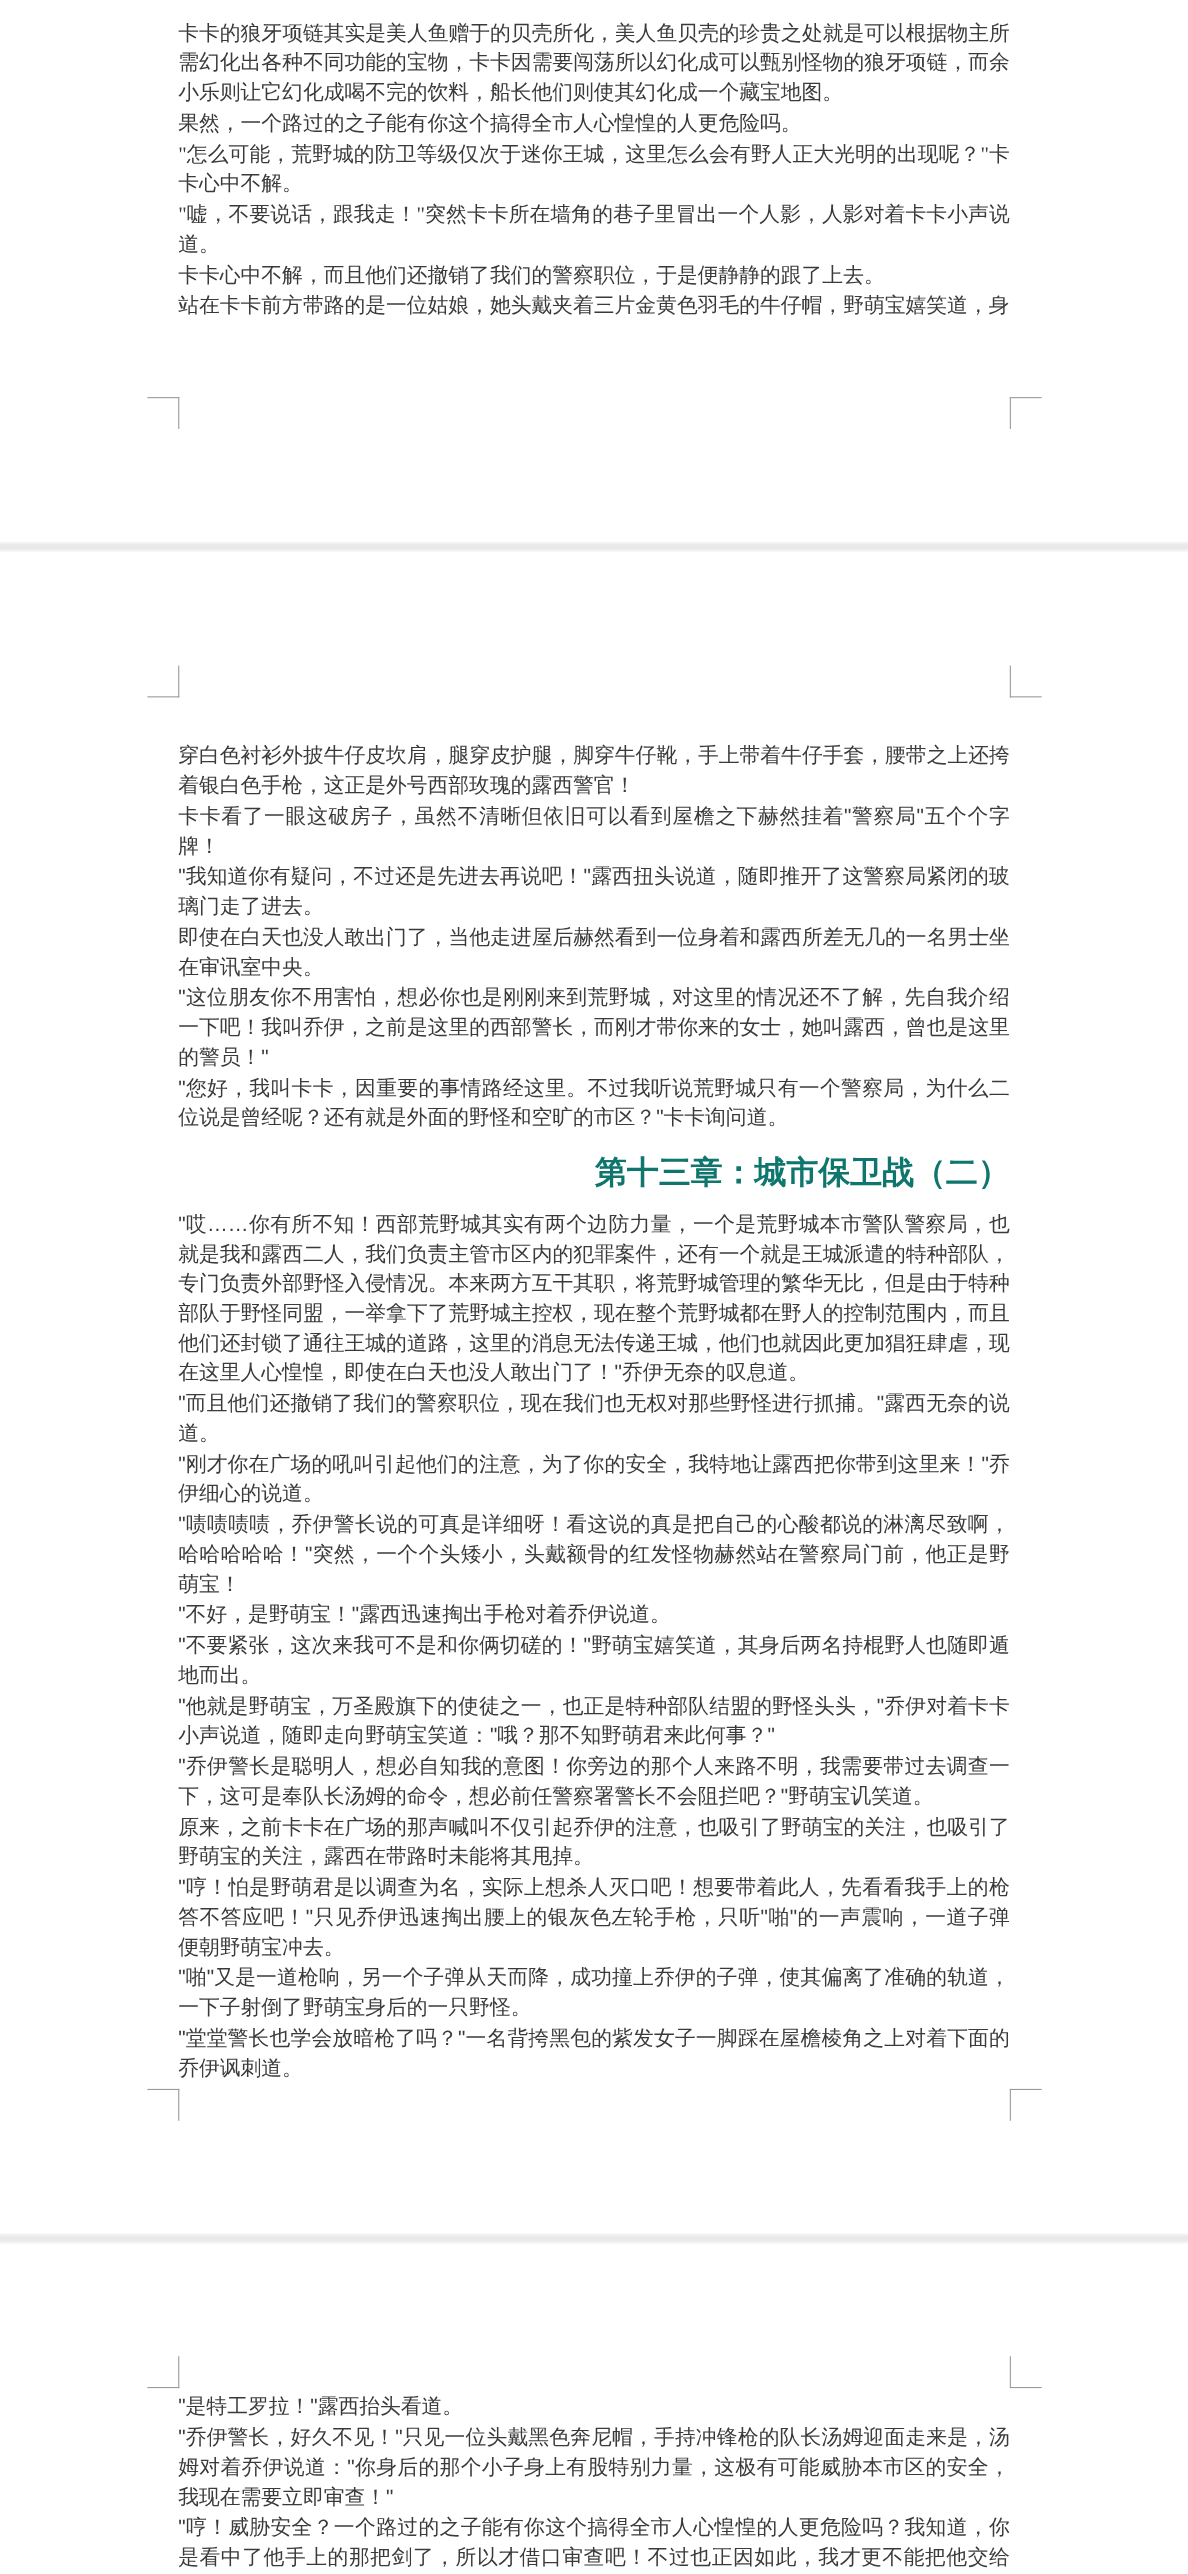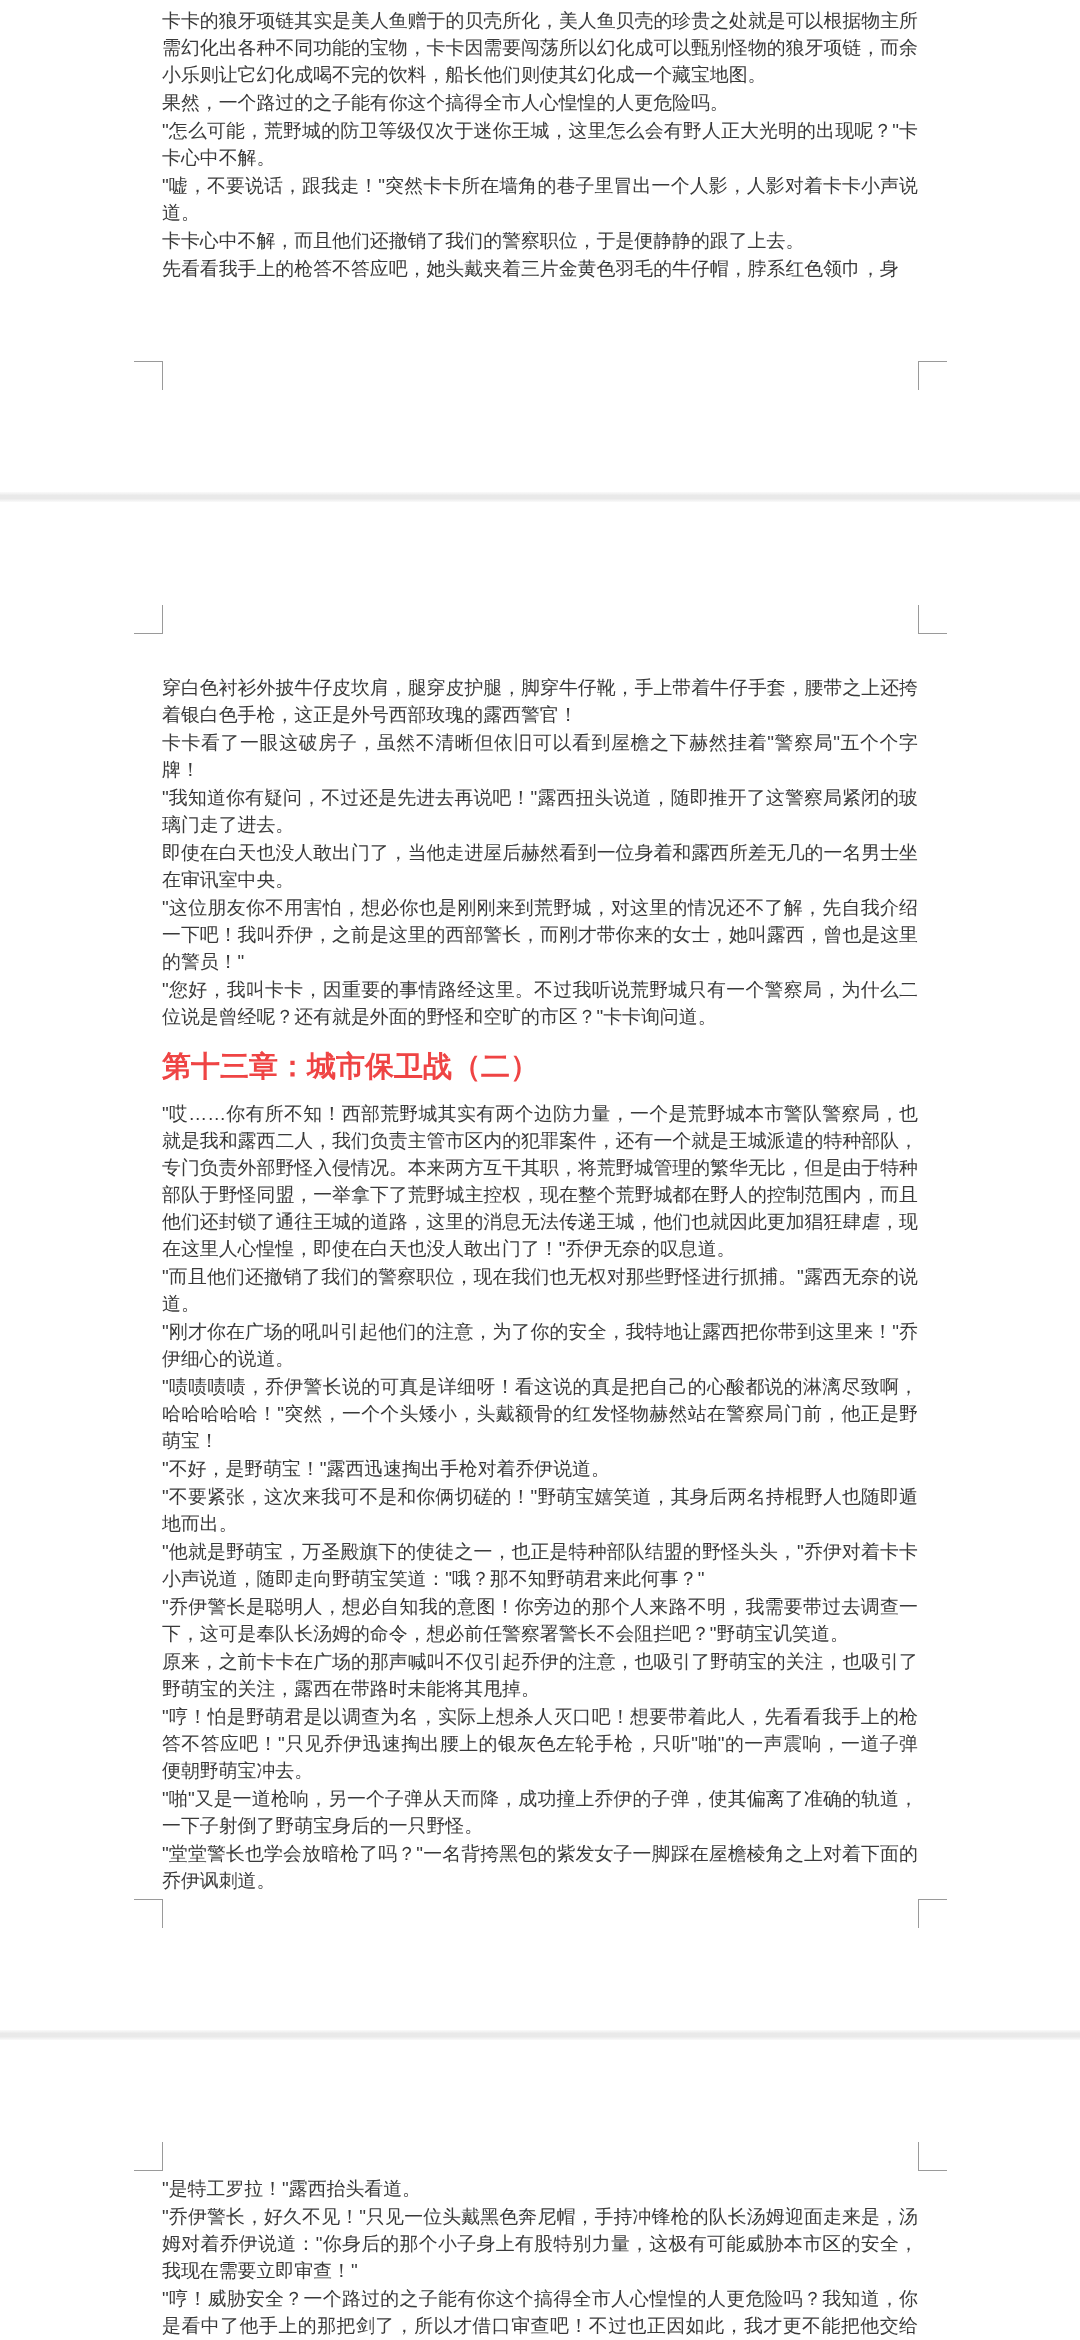--- a/index.html
+++ b/index.html
@@ -30,38 +30,38 @@
   .page-gap {
     width: 1080px;
     height: 10px;
     background: linear-gradient(to bottom, #fafafa, #e9e9e9 35%, #e9e9e9 65%, #fafafa);
   }
   .text-area {
     position: absolute;
     left: 162px;
     width: 756px;
   }
-  .page-1 .text-area { top: 7px; }
+  .page-1 .text-area { top: 17px; font-family: Liberation Serif, serif; }
   .page-2 .text-area { top: 138px; margin-top: 34px; }
   .page-3 .text-area { top: 135px; }
   .para {
     margin: 0 0 1px 0;
     font-size: 18.9px;
     line-height: 27px;
     color: #3a3a3a;
     text-align: justify;
     overflow-wrap: break-word;
   }
   .chapter-title {
     margin: 16px 0 14px 0;
     font-size: 29px;
     line-height: 40px;
     font-weight: 700;
-    color: #ef4444;
-    text-align: left;
+    color: #0f766e;
+    text-align: right;
   }
   
   .crop {
     position: absolute;
     width: 28px;
     height: 28px;
   }
   .crop.bl { left: 134px; border-top: 1px solid #9a9a9a; border-right: 1px solid #9a9a9a; }
   .crop.br { left: 918px; border-top: 1px solid #9a9a9a; border-left: 1px solid #9a9a9a; }
   .crop.tl { left: 134px; border-bottom: 1px solid #9a9a9a; border-right: 1px solid #9a9a9a; }
@@ -76,21 +76,21 @@
 
 <div class="viewer">
 
   <section class="page page-1">
     <div class="text-area">
       <p class="para">卡卡的狼牙项链其实是美人鱼赠于的贝壳所化，美人鱼贝壳的珍贵之处就是可以根据物主所需幻化出各种不同功能的宝物，卡卡因需要闯荡所以幻化成可以甄别怪物的狼牙项链，而余小乐则让它幻化成喝不完的饮料，船长他们则使其幻化成一个藏宝地图。</p>
       <p class="para">果然，一个路过的之子能有你这个搞得全市人心惶惶的人更危险吗。</p>
       <p class="para">"怎么可能，荒野城的防卫等级仅次于迷你王城，这里怎么会有野人正大光明的出现呢？"卡卡心中不解。</p>
       <p class="para">"嘘，不要说话，跟我走！"突然卡卡所在墙角的巷子里冒出一个人影，人影对着卡卡小声说道。</p>
       <p class="para">卡卡心中不解，而且他们还撤销了我们的警察职位，于是便静静的跟了上去。</p>
-      <p class="para">先看看我手上的枪答不答应吧，她头戴夹着三片金黄色羽毛的牛仔帽，脖系红色领巾，身</p>
+      <p class="para">站在卡卡前方带路的是一位姑娘，她头戴夹着三片金黄色羽毛的牛仔帽，野萌宝嬉笑道，身</p>
     </div>
     <div class="crop bl"></div>
     <div class="crop br"></div>
   </section>
 
   <div class="page-gap"></div>
 
   <section class="page page-2">
     <div class="crop tl"></div>
     <div class="crop tr"></div>

